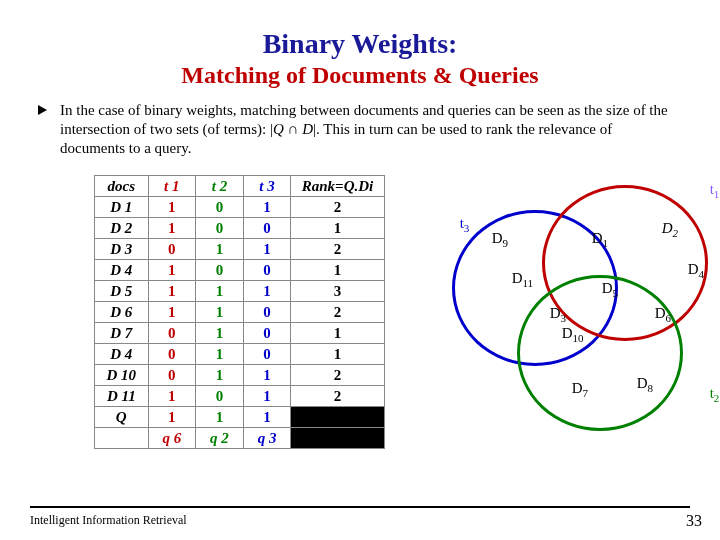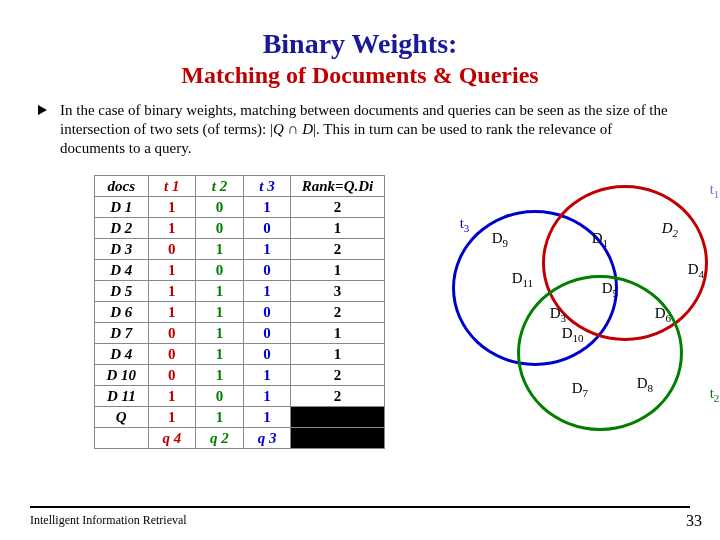--- a/index.html
+++ b/index.html
@@ -197,21 +197,21 @@
         </tr>
     <tr>
           <td class="col-docs" style="font-style:italic">Q</td>
           <td class="col-t1">1</td>
           <td class="col-t2">1</td>
           <td class="col-t3">1</td>
           <td class="col-rank qcell"></td>
         </tr>
     <tr>
           <td class="col-docs"></td>
-          <td class="col-t1" style="font-style:italic">q 4</td>
+          <td class="col-t1" style="font-style:italic">q 6</td>
           <td class="col-t2" style="font-style:italic">q 2</td>
           <td class="col-t3" style="font-style:italic">q 3</td>
           <td class="col-rank qcell"></td>
         </tr>
   </tbody>
     </table>
 
   <div class="venn">
     <div class="circ c-blue"></div>
     <div class="circ c-red"></div>

